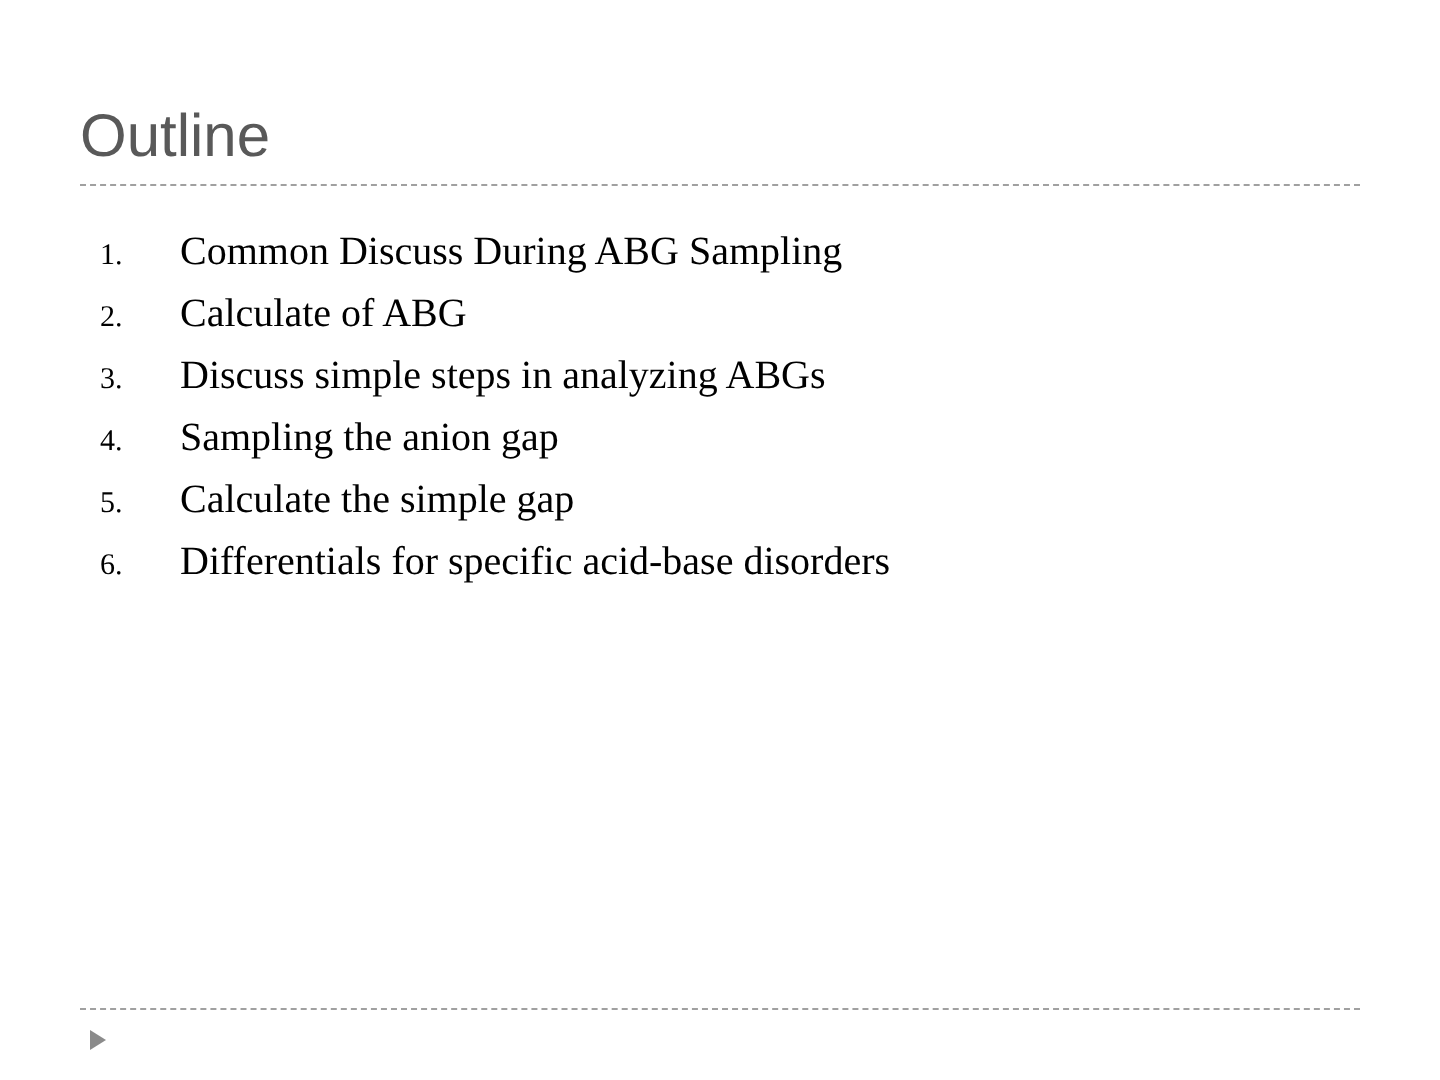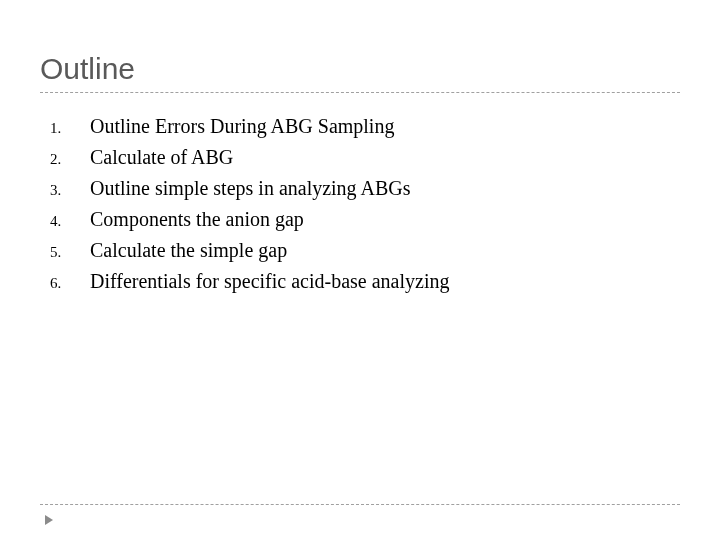--- a/index.html
+++ b/index.html
@@ -79,33 +79,33 @@
     }
   </style>
 </head>
 <body>
 
 <div class="slide">
   <h1 class="title">Outline</h1>
   <hr class="title-divider">
   <ol class="list">
     <li class="list-item">
-      <span class="list-text">Outline Errors During ABG Sampling</span>
+      <span class="list-text">Common Discuss During ABG Sampling</span>
     </li>
     <li class="list-item">
       <span class="list-text">Calculate of ABG</span>
     </li>
     <li class="list-item">
-      <span class="list-text">Outline simple steps in analyzing ABGs</span>
+      <span class="list-text">Discuss simple steps in analyzing ABGs</span>
     </li>
     <li class="list-item">
-      <span class="list-text">Components the anion gap</span>
+      <span class="list-text">Sampling the anion gap</span>
     </li>
     <li class="list-item">
       <span class="list-text">Calculate the simple gap</span>
     </li>
     <li class="list-item">
-      <span class="list-text">Differentials for specific acid-base analyzing</span>
+      <span class="list-text">Differentials for specific acid-base disorders</span>
     </li>
   </ol>
   <hr class="bottom-divider">
   <div class="bullet-marker"></div>
 </div>
 
 </body></html>

